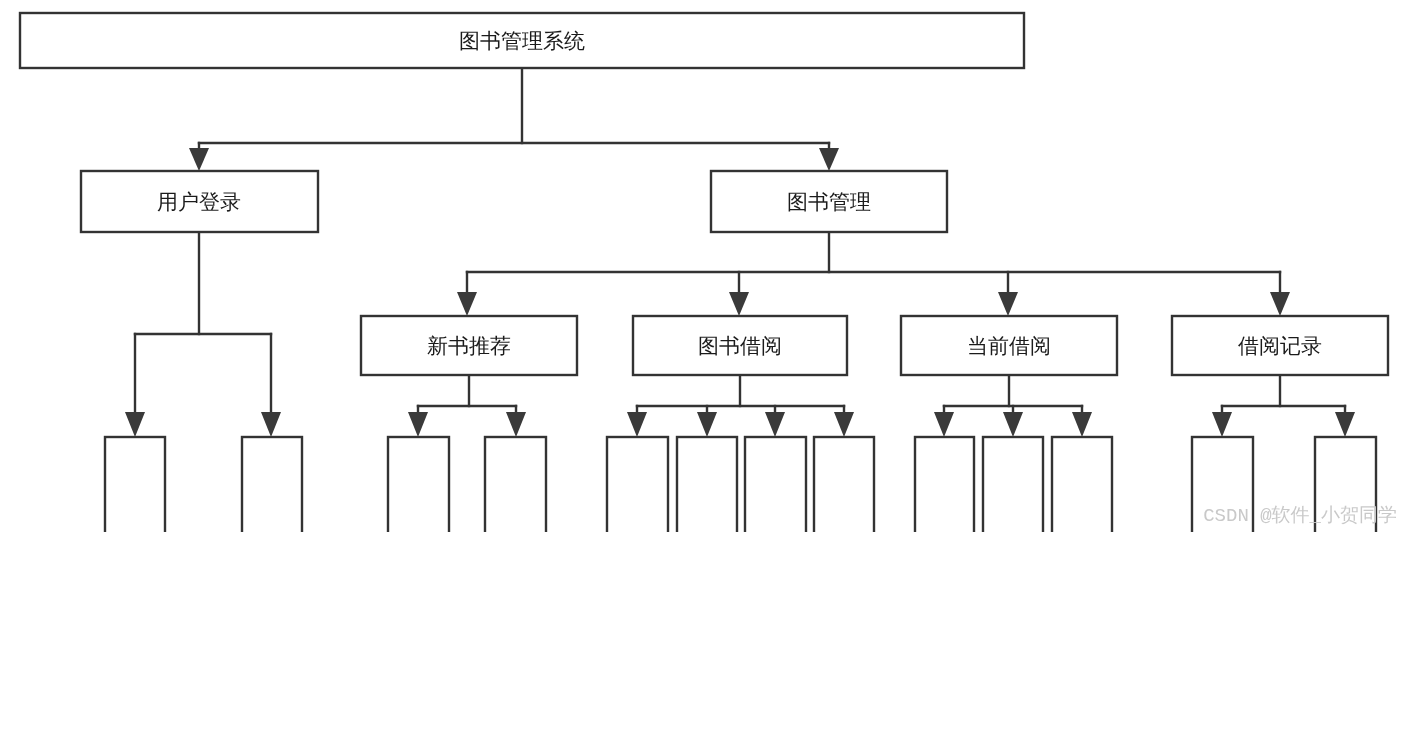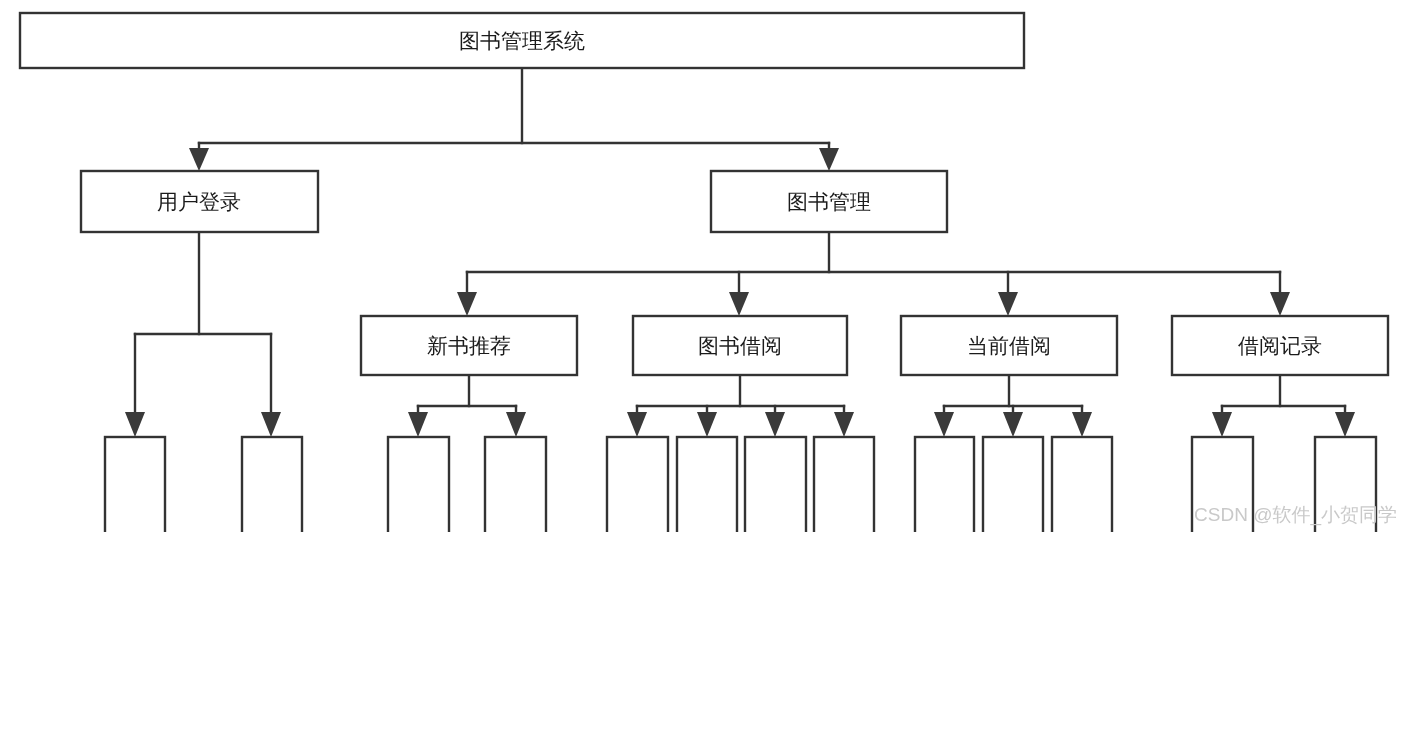--- a/index.html
+++ b/index.html
@@ -58,21 +58,21 @@
     white-space: nowrap;
     display: flex;
     align-items: flex-start;
     justify-content: center;
     pointer-events: none;
   }
   .watermark {
     position: absolute;
     right: 8px;
     bottom: 4px;
-    font-family: Liberation Sans, sans-serif;
+    font-family: Liberation Mono, monospace;
     font-size: 19px;
     color: #c9c9c9;
     white-space: nowrap;
   }
 </style>
 </head>
 <body>
 
 <div id="diagram-root">
 

